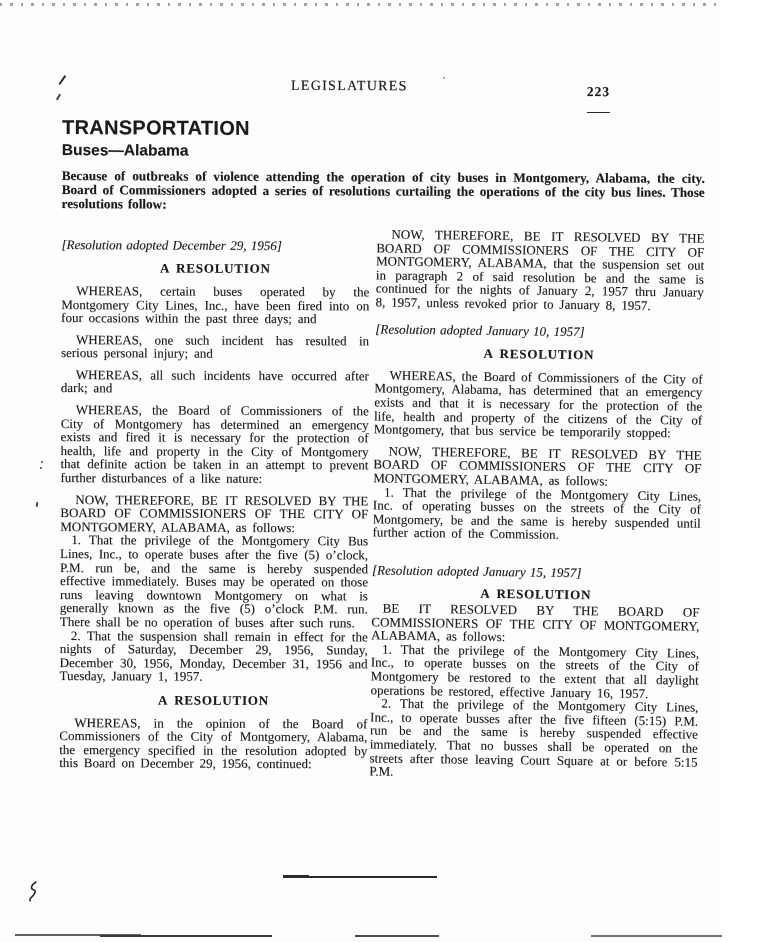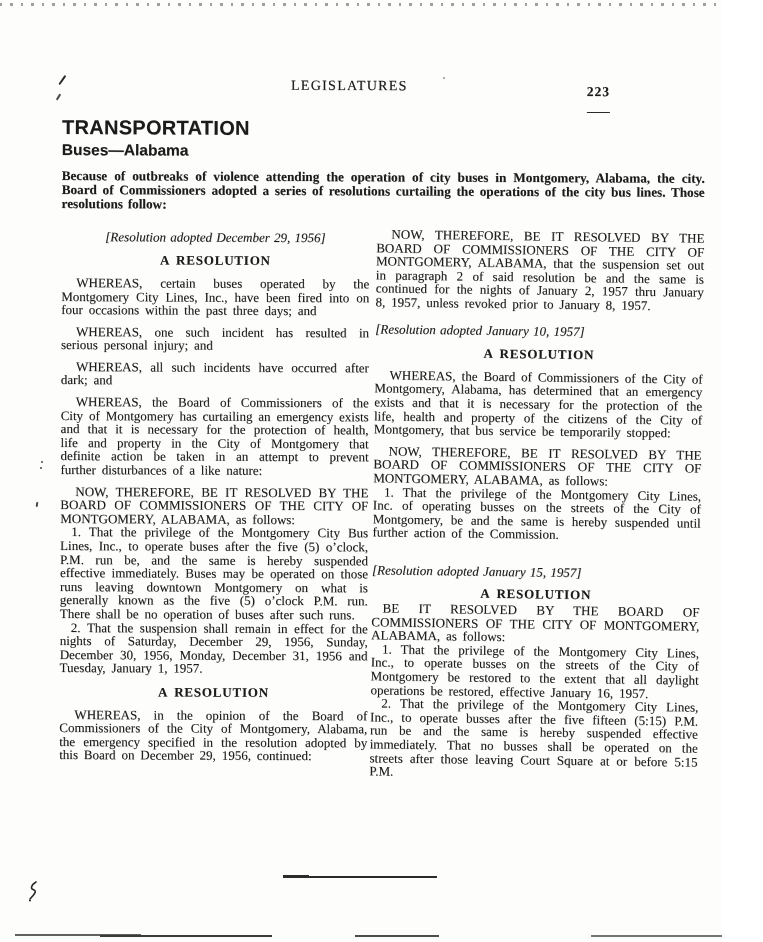--- a/index.html
+++ b/index.html
@@ -40,21 +40,21 @@
   }
   .intro {
     font-weight:bold; font-size:13.2px; line-height:13.9px;
     text-align:justify; margin:0 0 15px 0; word-spacing:1.5px;
   }
   .cols { display:flex; gap:7px; }
   .col { font-size:13px; line-height:13.6px; text-align:justify; word-spacing:2.6px; }
   .col-left  { width:308px; flex:none; }
   .col-right { flex:1; transform:rotate(0.5deg); transform-origin:top left; }
   .caption { font-style:italic; margin:13px 0 9px 0; text-align:left; word-spacing:1px; }
-  .caption.first { margin-top:4px;text-align:center; }
+  .caption.first { margin-top:12px; }
   .caption.gap-lg { margin-top:24px; }
   .heading { text-align:center; font-weight:bold; letter-spacing:.8px; margin:10px 0 9px 0; }
   .heading.tight { margin:6px 0 2px 0; }
   .para { margin:0 0 8px 0; text-indent:15px; }
   .para.nogap { margin-bottom:0; }
   .para.tight { margin:0; text-indent:11px; }
   
   .footer-rule { position:absolute; left:285px; top:876px; width:152px; height:2px; background:#2b2b2b; }
   .footer-rule::before { content:""; position:absolute; left:-2px; top:-1px; width:26px; height:3px; background:#2b2b2b; }
   .edge-seg { position:absolute; background:#3a3a3a; }
@@ -97,21 +97,21 @@
     <p class="intro">Because of outbreaks of violence attending the operation of city buses in Montgomery, Alabama, the city. Board of Commissioners adopted a series of resolutions curtailing the operations of the city bus lines.  Those resolutions follow:</p>
 
     <div class="cols">
 
       <div class="col col-left">
         <p class="caption first">[Resolution adopted December 29, 1956]</p>
         <p class="heading">A RESOLUTION</p>
         <p class="para">WHEREAS, certain buses operated by the Montgomery City Lines, Inc., have been fired into on four occasions within the past three days; and</p>
         <p class="para">WHEREAS, one such incident has resulted in serious personal injury; and</p>
         <p class="para">WHEREAS, all such incidents have occurred after dark; and</p>
-        <p class="para">WHEREAS, the Board of Commissioners of the City of Montgomery has curtailing an emergency exists and that it is necessary for the protection of health, life and property in the City of Montgomery that definite action be taken in an attempt to prevent further disturbances of a like nature:</p>
+        <p class="para">WHEREAS, the Board of Commissioners of the City of Montgomery has determined an emergency exists and fired it is necessary for the protection of health, life and property in the City of Montgomery that definite action be taken in an attempt to prevent further disturbances of a like nature:</p>
         <p class="para nogap">NOW, THEREFORE, BE IT RESOLVED BY THE BOARD OF COMMISSIONERS OF THE CITY OF MONTGOMERY, ALABAMA, as follows:</p>
         <p class="para tight">1. That the privilege of the Montgomery City Bus Lines, Inc., to operate buses after the five (5) o’clock, P.M. run be, and the same is hereby suspended effective immediately.  Buses may be operated on those runs leaving downtown Montgomery on what is generally known as the five (5) o’clock P.M. run.  There shall be no operation of buses after such runs.</p>
         <p class="para tight">2. That the suspension shall remain in effect for the nights of Saturday, December 29, 1956, Sunday, December 30, 1956, Monday, December 31, 1956 and Tuesday, January 1, 1957.</p>
         <p class="heading">A RESOLUTION</p>
         <p class="para">WHEREAS, in the opinion of the Board of Commissioners of the City of Montgomery, Alabama, the emergency specified in the resolution adopted by this Board on December 29, 1956, continued:</p>
       </div>
 
       <div class="col col-right">
         <p class="para">NOW, THEREFORE, BE IT RESOLVED BY THE BOARD OF COMMISSIONERS OF THE CITY OF MONTGOMERY, ALABAMA, that the suspension set out in paragraph 2 of said resolution be and the same is continued for the nights of January 2, 1957 thru January 8, 1957, unless revoked prior to January 8, 1957.</p>
         <p class="caption">[Resolution adopted January 10, 1957]</p>

